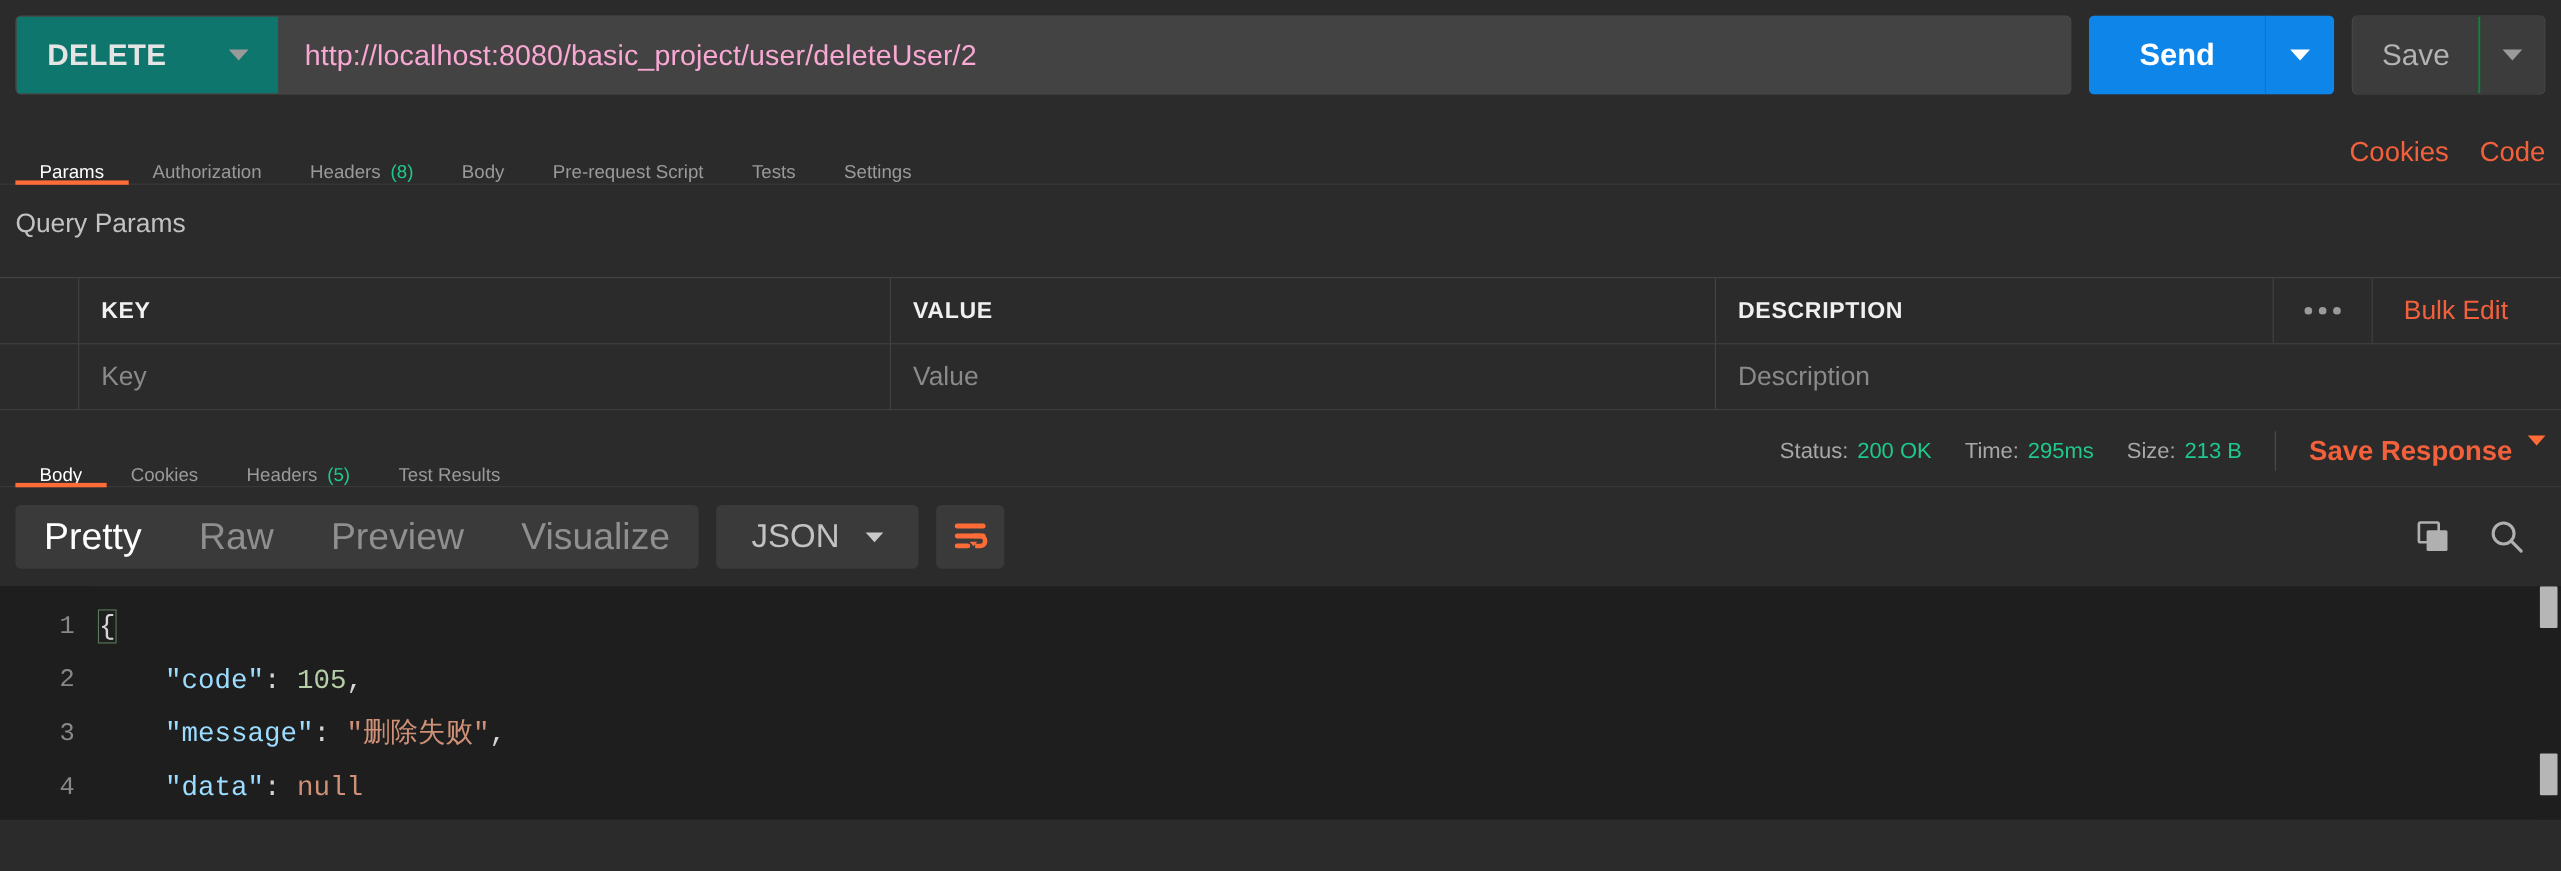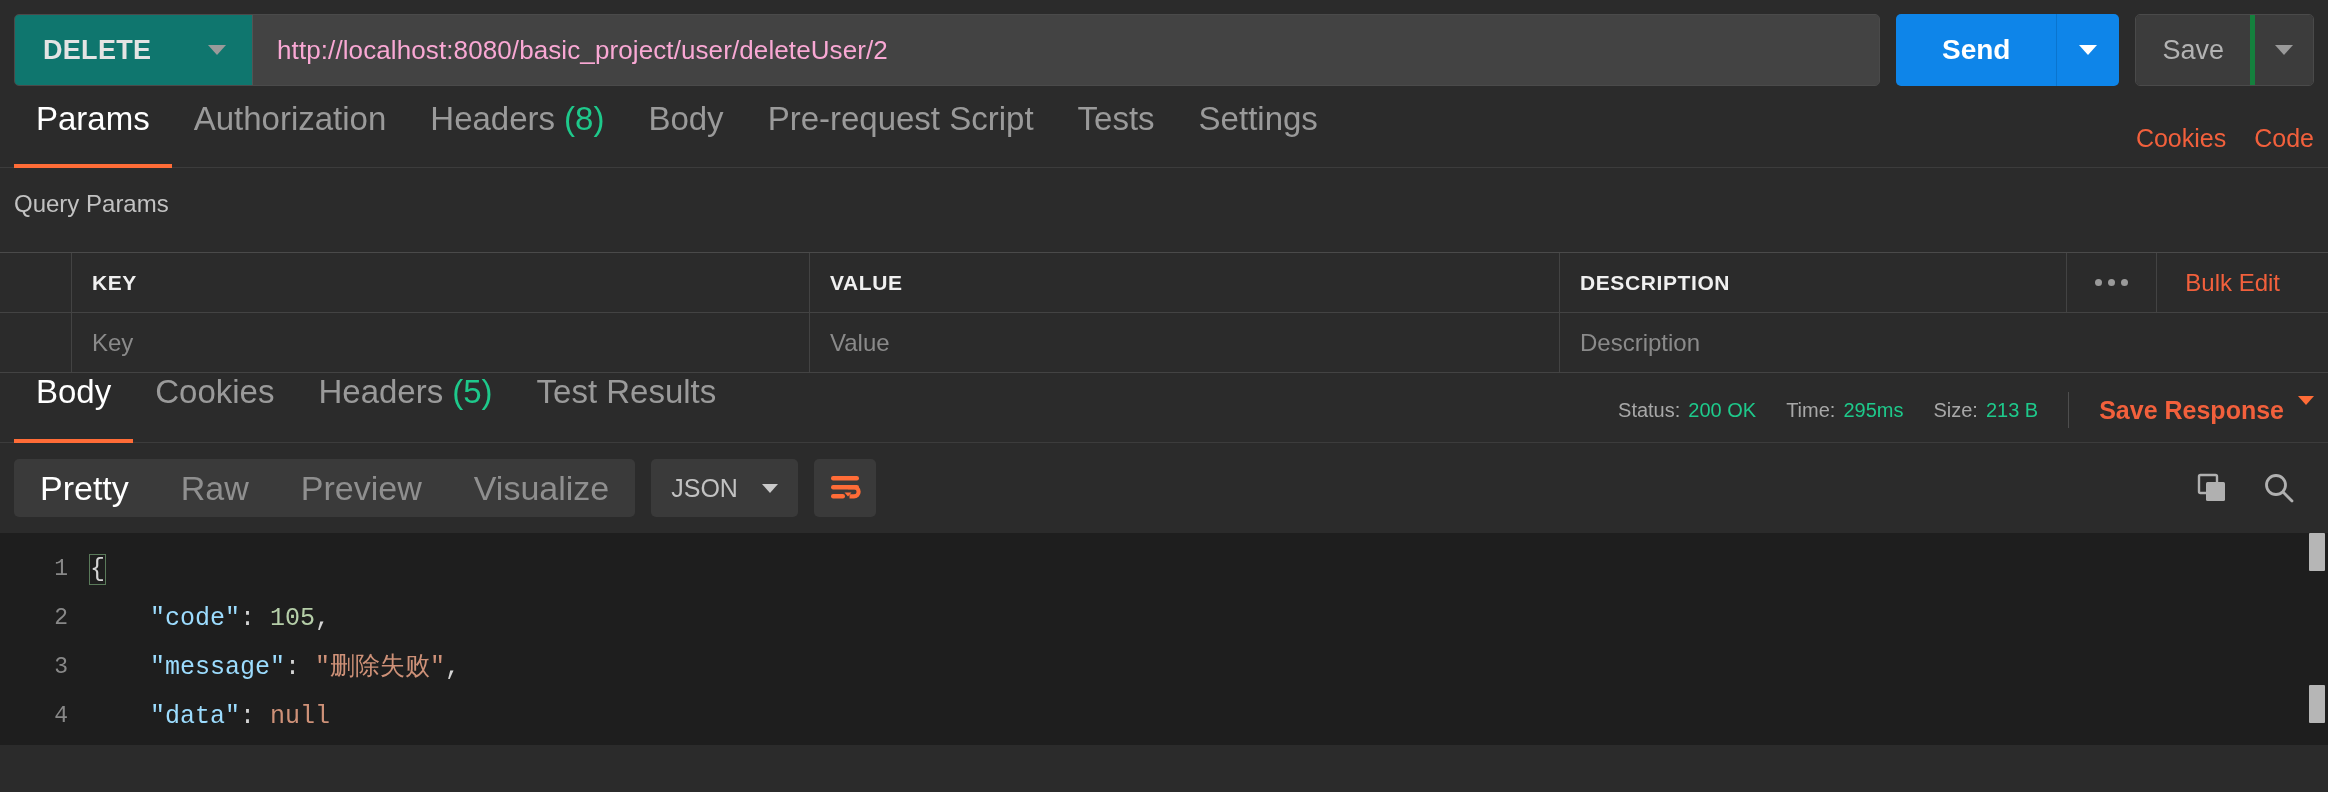--- a/index.html
+++ b/index.html
@@ -117,21 +117,21 @@
     border-radius: 5px;
     overflow: hidden;
   }
   .save-btn {
     display: flex; align-items: center; justify-content: center;
     background: #3c3c3c;
     color: #b3b3b3;
     font-size: 27px;
     padding: 0 26px;
     cursor: pointer;
-    border-right: 5px solid #15803d;
+    border-right: 2px solid #15803d;
   }
   .save-caret-btn {
     display: flex; align-items: center; justify-content: center;
     background: #3c3c3c;
     width: 58px;
     cursor: pointer;
   }
 
   
   .req-tabs-row {
@@ -145,25 +145,25 @@
   }
   .tabs {
     display: flex;
     align-items: flex-end;
     height: 100%;
     gap: 0;
   }
   .tab {
     position: relative;
     display: flex;
-    align-items: flex-start;
+    align-items: flex-end;
     height: 100%;
     padding: 0 22px;
     color: #9a9a9a;
-    font-size: 33px;
+    font-size: 17px;
     cursor: pointer;
     white-space: nowrap;
   }
   .tab.active { color: #ffffff; }
   .tab.active::after {
     content: "";
     position: absolute;
     left: 0; right: 0; bottom: -1px;
     height: 4px;
     background: #ff6c37;
@@ -299,25 +299,25 @@
     padding: 0 26px;
     color: #8f8f8f;
     font-size: 34px;
     cursor: pointer;
   }
   .seg.active { color: #ffffff; }
 
   .json-select {
     display: flex; align-items: center; gap: 24px;
     height: 58px;
-    padding: 0 20px;
+    padding: 0 32px;
     background: #3a3a3a;
     border-radius: 5px;
     color: #c2c2c2;
-    font-size: 25px;
+    font-size: 30px;
     cursor: pointer;
   }
   .wrap-btn {
     display: flex; align-items: center; justify-content: center;
     width: 62px; height: 58px;
     background: #3a3a3a;
     border-radius: 5px;
     cursor: pointer;
   }
 

